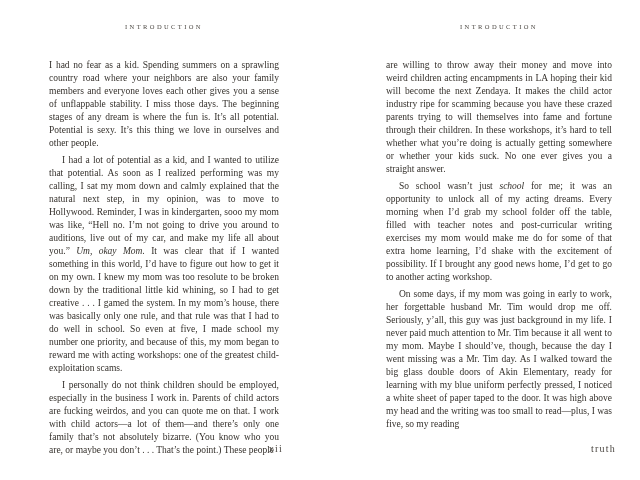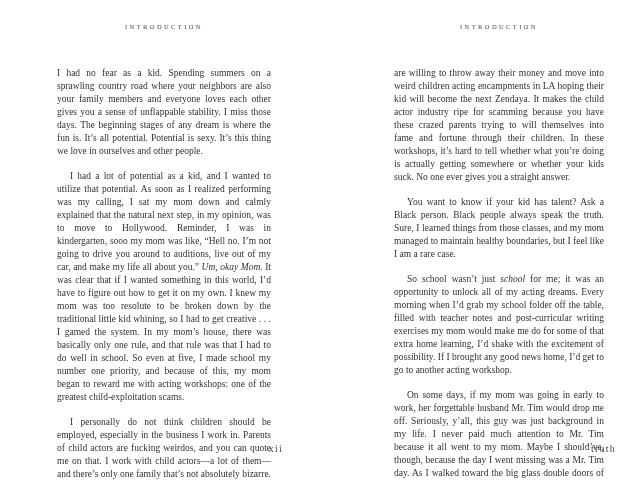--- a/index.html
+++ b/index.html
@@ -39,21 +39,21 @@
     left: 0;
     width: 100%;
     font-size: 9.5px;
     line-height: 13px;
     text-align: justify;
     color: #34302b;
     hyphens: auto;
     -webkit-hyphens: auto;
   }
   .para {
-    margin: 12px;
+    margin: 4px;
     padding: 0;
   }
   .para.indent {
     text-indent: 13px;
   }
   .para em {
     font-style: italic;
   }
   .folio {
     position: absolute;
@@ -78,20 +78,19 @@
         <p class="para indent"><span>I had a lot of potential as a kid, and I wanted to utilize that potential. As soon as I realized performing was my calling, I sat my mom down and calmly explained that the natural next step, in my opinion, was to move to Hollywood. Reminder, I was in kindergarten, sooo my mom was like, “Hell no. I’m not going to drive you around to auditions, live out of my car, and make my life all about you.” </span><em>Um, okay Mom.</em><span> It was clear that if I wanted something in this world, I’d have to figure out how to get it on my own. I knew my mom was too resolute to be broken down by the traditional little kid whining, so I had to get creative . . . I gamed the system. In my mom’s house, there was basically only one rule, and that rule was that I had to do well in school. So even at five, I made school my number one priority, and because of this, my mom began to reward me with acting workshops: one of the greatest child-exploitation scams.</span></p>
         <p class="para indent"><span>I personally do not think children should be employed, especially in the business I work in. Parents of child actors are fucking weirdos, and you can quote me on that. I work with child actors—a lot of them—and there’s only one family that’s not absolutely bizarre. (You know who you are, or maybe you don’t . . . That’s the point.) These people</span></p>
       </div>
     <div class="folio">xii</div>
   </div>
 
   <div class="page page-right">
     <div class="running-head">INTRODUCTION</div>
     <div class="body-text">
         <p class="para"><span>are willing to throw away their money and move into weird children acting encampments in LA hoping their kid will become the next Zendaya. It makes the child actor industry ripe for scamming because you have these crazed parents trying to will themselves into fame and fortune through their children. In these workshops, it’s hard to tell whether what you’re doing is actually getting somewhere or whether your kids suck. No one ever gives you a straight answer.</span></p>
-        <p class="para indent"><span>You want to know if your kid has talent? Ask a Black person. Black people always speak the truth. Sure, I learned things from those classes, and my mom managed to maintain healthy boundaries, but I feel like I am a rare case.</span></p>
         <p class="para indent"><span>So school wasn’t just </span><em>school</em><span> for me; it was an opportunity to unlock all of my acting dreams. Every morning when I’d grab my school folder off the table, filled with teacher notes and post-curricular writing exercises my mom would make me do for some of that extra home learning, I’d shake with the excitement of possibility. If I brought any good news home, I’d get to go to another acting workshop.</span></p>
         <p class="para indent"><span>On some days, if my mom was going in early to work, her forgettable husband Mr. Tim would drop me off. Seriously, y’all, this guy was just background in my life. I never paid much attention to Mr. Tim because it all went to my mom. Maybe I should’ve, though, because the day I went missing was a Mr. Tim day. As I walked toward the big glass double doors of Akin Elementary, ready for learning with my blue uniform perfectly pressed, I noticed a white sheet of paper taped to the door. It was high above my head and the writing was too small to read—plus, I was five, so my reading</span></p>
       </div>
     <div class="folio">truth</div>
   </div>
 
 </div>
 
 </body></html>

